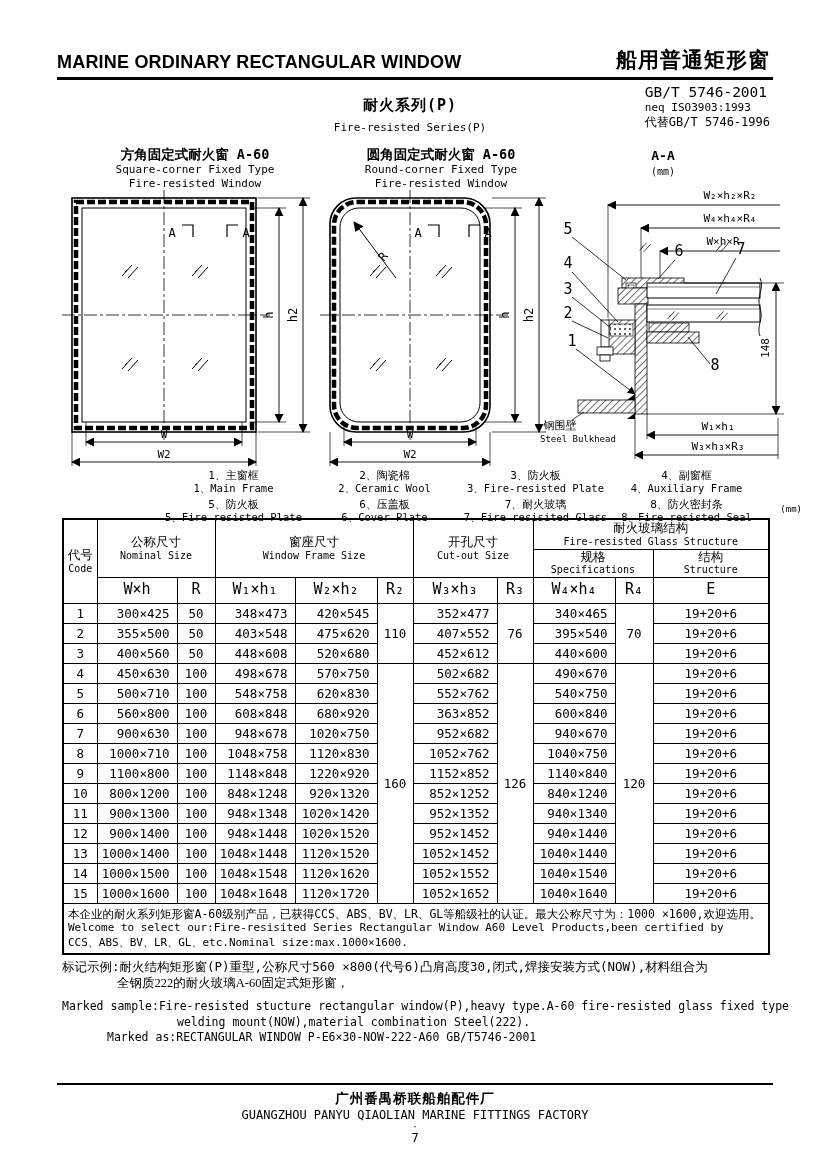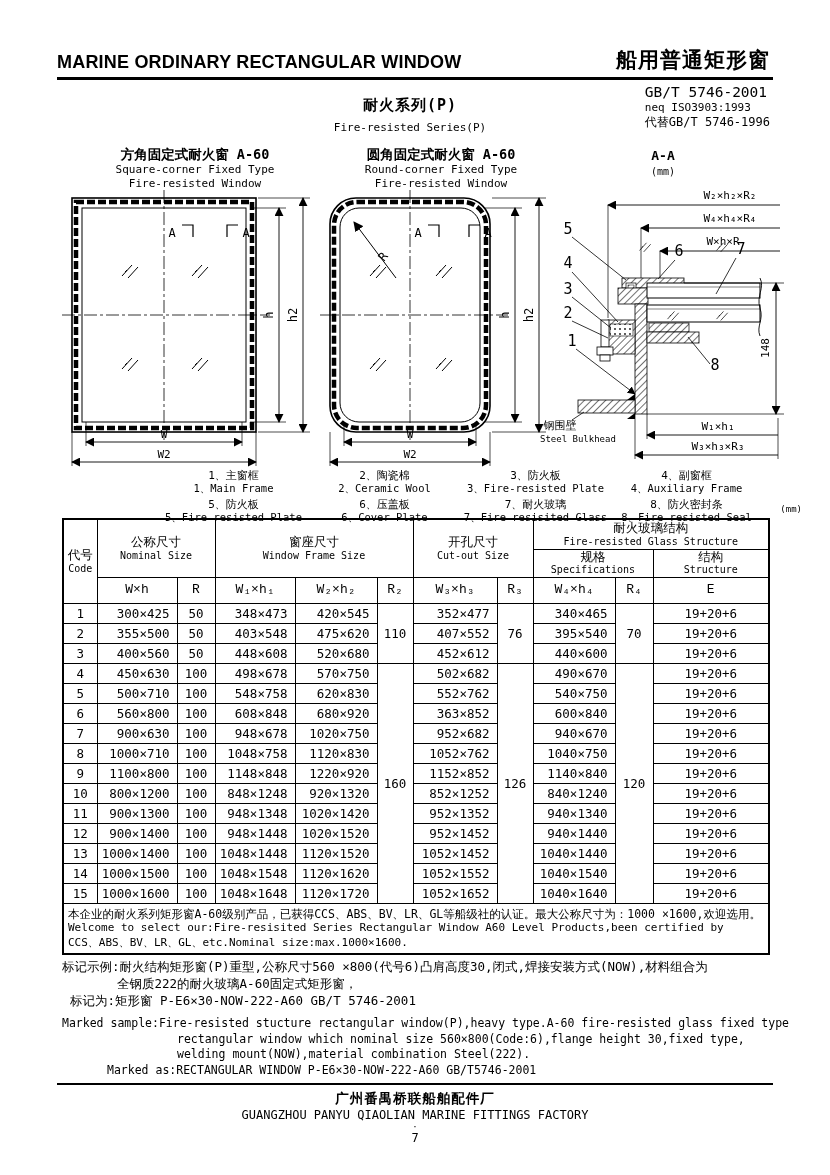--- a/index.html
+++ b/index.html
@@ -33,31 +33,31 @@
   .legend-item div{font-size:11px;white-space:nowrap;}
   .legend-item .en{font-size:10.5px;}
   
   #mm-note{right:28px;top:504px;font-size:9px;}
   #spec-table{left:62px;top:518px;}
   table{border-collapse:collapse;table-layout:fixed;width:706px;border:2px solid #000;}
   th,td{border:1px solid #000;padding:0;text-align:center;overflow:hidden;}
   thead th{font-weight:normal;line-height:1.15;}
   thead .zh{font-size:12.5px;}
   thead .en{font-size:10px;}
-  tr.subhead th{height:25px;font-size:13px;font-family:Liberation Mono, monospace;}
+  tr.subhead th{height:25px;font-size:15px;}
   #rows-body td{height:19px;font-size:12.5px;white-space:nowrap;}
   #rows-body td.num{text-align:right;padding-right:7px;}
   tr.note-row td{text-align:left;padding:3px 4px;line-height:1.3;}
   tr.note-row .zh{font-size:11.5px;white-space:nowrap;}
   tr.note-row .en{font-size:11px;white-space:nowrap;}
   
   #marking{left:62px;top:958px;width:720px;line-height:1.0;}
   #marking .zh{font-size:12.5px;line-height:17px;white-space:nowrap;}
   #marking .en{font-size:11.5px;line-height:15.5px;white-space:nowrap;}
-  .ind55{padding-left:55px;} .ind8{padding-left:8px;}
+  .ind55{padding-left:55px;font-family:Liberation Serif, serif;} .ind8{padding-left:8px;}
   .ind115{padding-left:115px;} .ind45{padding-left:45px;}
   #marking .sp{height:7px;}
   
   #footer-rule{left:57px;top:1083px;width:716px;height:2px;background:#000;}
   #footer{left:62px;top:1090px;width:706px;text-align:center;line-height:1.3;}
   #footer .zh{font-size:13.5px;font-weight:bold;letter-spacing:1px;}
   #footer .en{font-size:12px;}
   #footer .dot{font-size:9px;line-height:8px;}
   #footer .pg{font-size:12px;}
 </style>
@@ -515,24 +515,22 @@
             <div class="en">CCS、ABS、BV、LR、GL、etc.Nominal size:max.1000×1600.</div>
           </td>
         </tr>
       </tbody>
     </table>
   </div>
 
   <div class="abs" id="marking">
     <div class="zh">标记示例:耐火结构矩形窗(P)重型,公称尺寸560 ×800(代号6)凸肩高度30,闭式,焊接安装方式(NOW),材料组合为</div>
     <div class="zh ind55">全钢质222的耐火玻璃A-60固定式矩形窗，</div>
-    <div class="zh ind8">标记为:矩形窗  P-E6×30-NOW-222-A60  GB/T 5746-2001</div>
     <div class="sp"></div>
     <div class="en">Marked sample:Fire-resisted stucture rectangular window(P),heavy type.A-60 fire-resisted glass fixed type</div>
-    <div class="en ind115">rectangular window which nominal size 560×800(Code:6),flange height 30,fixed type,</div>
     <div class="en ind115">welding mount(NOW),material combination Steel(222).</div>
     <div class="en ind45">Marked as:RECTANGULAR WINDOW  P-E6×30-NOW-222-A60  GB/T5746-2001</div>
   </div>
 
   <div class="abs" id="footer-rule"></div>
   <div class="abs" id="footer">
     <div class="zh">广州番禺桥联船舶配件厂</div>
     <div class="en">GUANGZHOU PANYU QIAOLIAN MARINE FITTINGS FACTORY</div>
     <div class="dot">·</div>
     <div class="pg">7</div>

